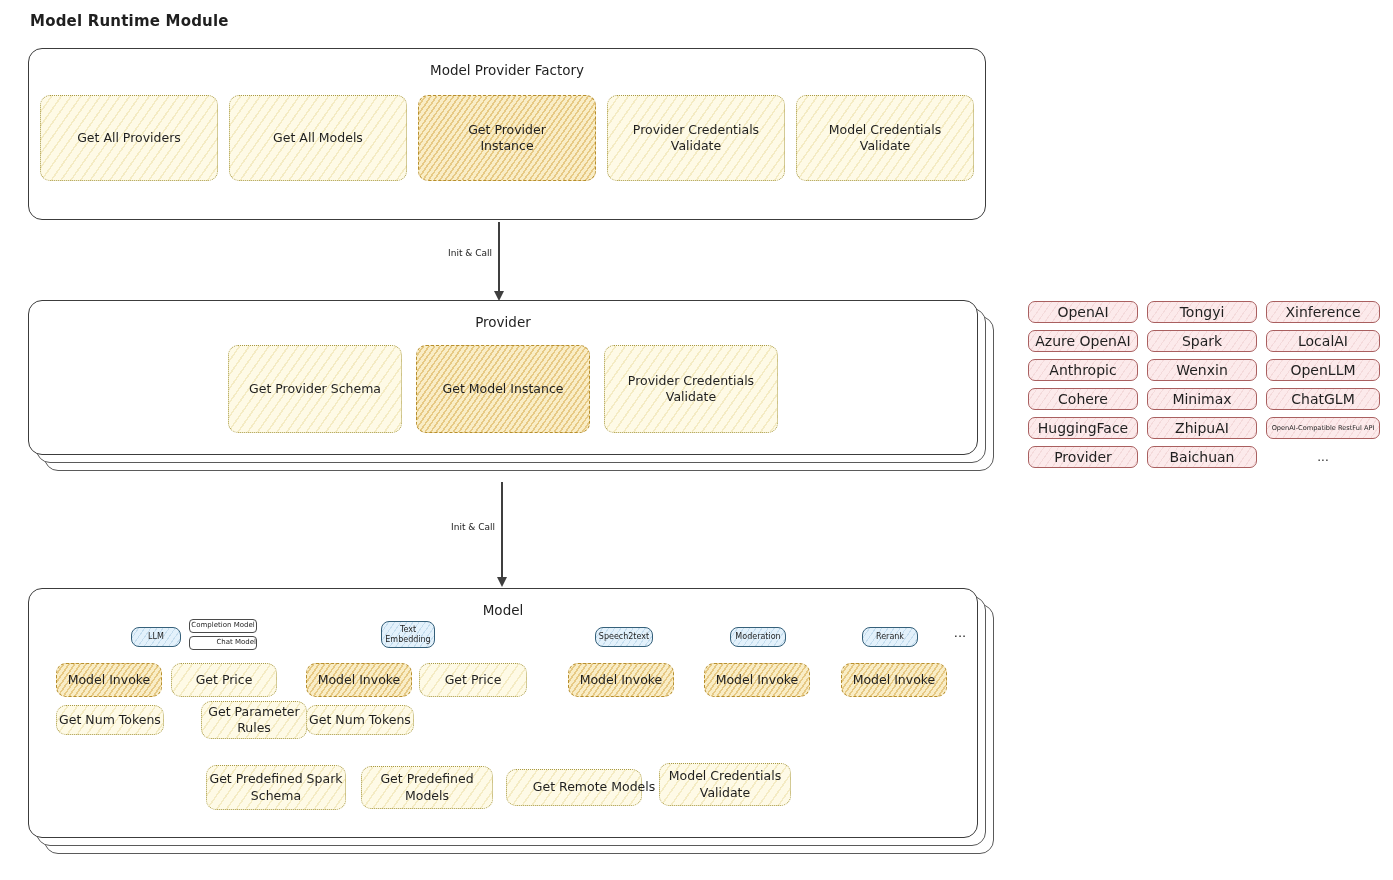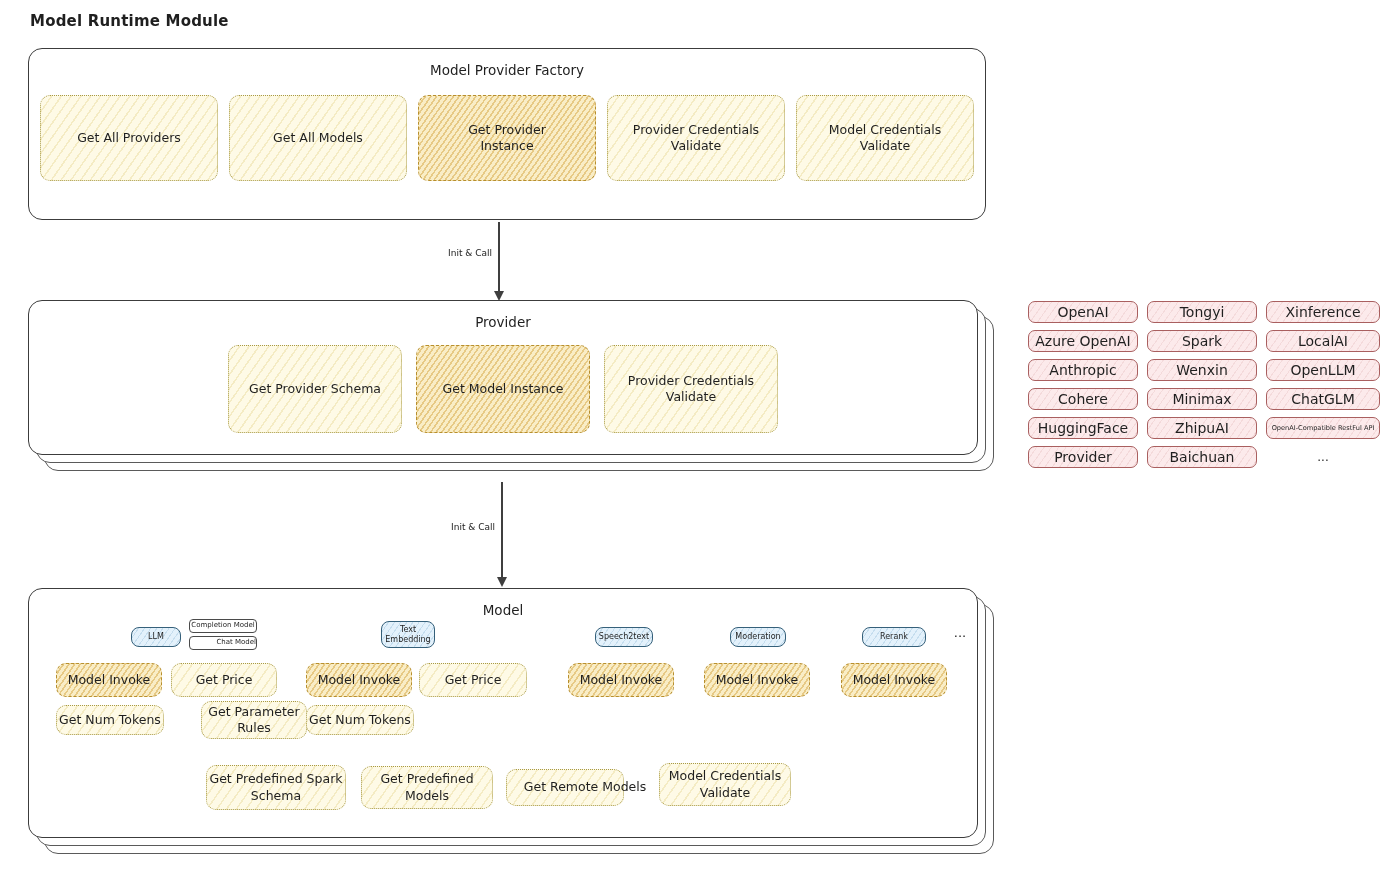--- a/index.html
+++ b/index.html
@@ -148,21 +148,21 @@
         <div class="node blue" style="position: absolute; left: 352px; top: 32px; width: 54px; height: 27px;">
           <div>Text</div>
           <div>Embedding</div>
         </div>
         <div class="node blue" style="position: absolute; left: 566px; top: 38px; width: 58px; height: 20px;">
           <div>Speech2text</div>
         </div>
         <div class="node blue" style="position: absolute; left: 701px; top: 38px; width: 56px; height: 20px;">
           <div>Moderation</div>
         </div>
-        <div class="node blue" style="position: absolute; left: 833px; top: 38px; width: 64px; height: 20px;">
+        <div class="node blue" style="position: absolute; left: 833px; top: 38px; width: 56px; height: 20px;">
           <div>Rerank</div>
         </div>
         <div class="node plain" style="position: absolute; left: 918px; top: 34px; width: 26px; height: 20px;">
           <div>...</div>
         </div>
         <div class="node orange" style="position: absolute; left: 27px; top: 74px; width: 106px; height: 34px;">
           <div>Model Invoke</div>
         </div>
         <div class="node yellow" style="position: absolute; left: 142px; top: 74px; width: 106px; height: 34px;">
           <div>Get Price</div>
@@ -193,21 +193,21 @@
           <div>Model Invoke</div>
         </div>
         <div class="node yellow" style="position: absolute; left: 177px; top: 176px; width: 140px; height: 45px;">
           <div>Get Predefined Spark</div>
           <div>Schema</div>
         </div>
         <div class="node yellow" style="position: absolute; left: 332px; top: 177px; width: 132px; height: 43px;">
           <div>Get Predefined</div>
           <div>Models</div>
         </div>
-        <div class="node yellow" style="position: absolute; left: 477px; top: 180px; width: 118px; height: 37px; padding-left: 40px;">
+        <div class="node yellow" style="position: absolute; left: 477px; top: 180px; width: 136px; height: 37px; padding-left: 40px;">
           <div>Get Remote Models</div>
         </div>
         <div class="node yellow" style="position: absolute; left: 630px; top: 174px; width: 132px; height: 43px;">
           <div>Model Credentials</div>
           <div>Validate</div>
         </div>
       </div>
   </div>
 </div>
 

